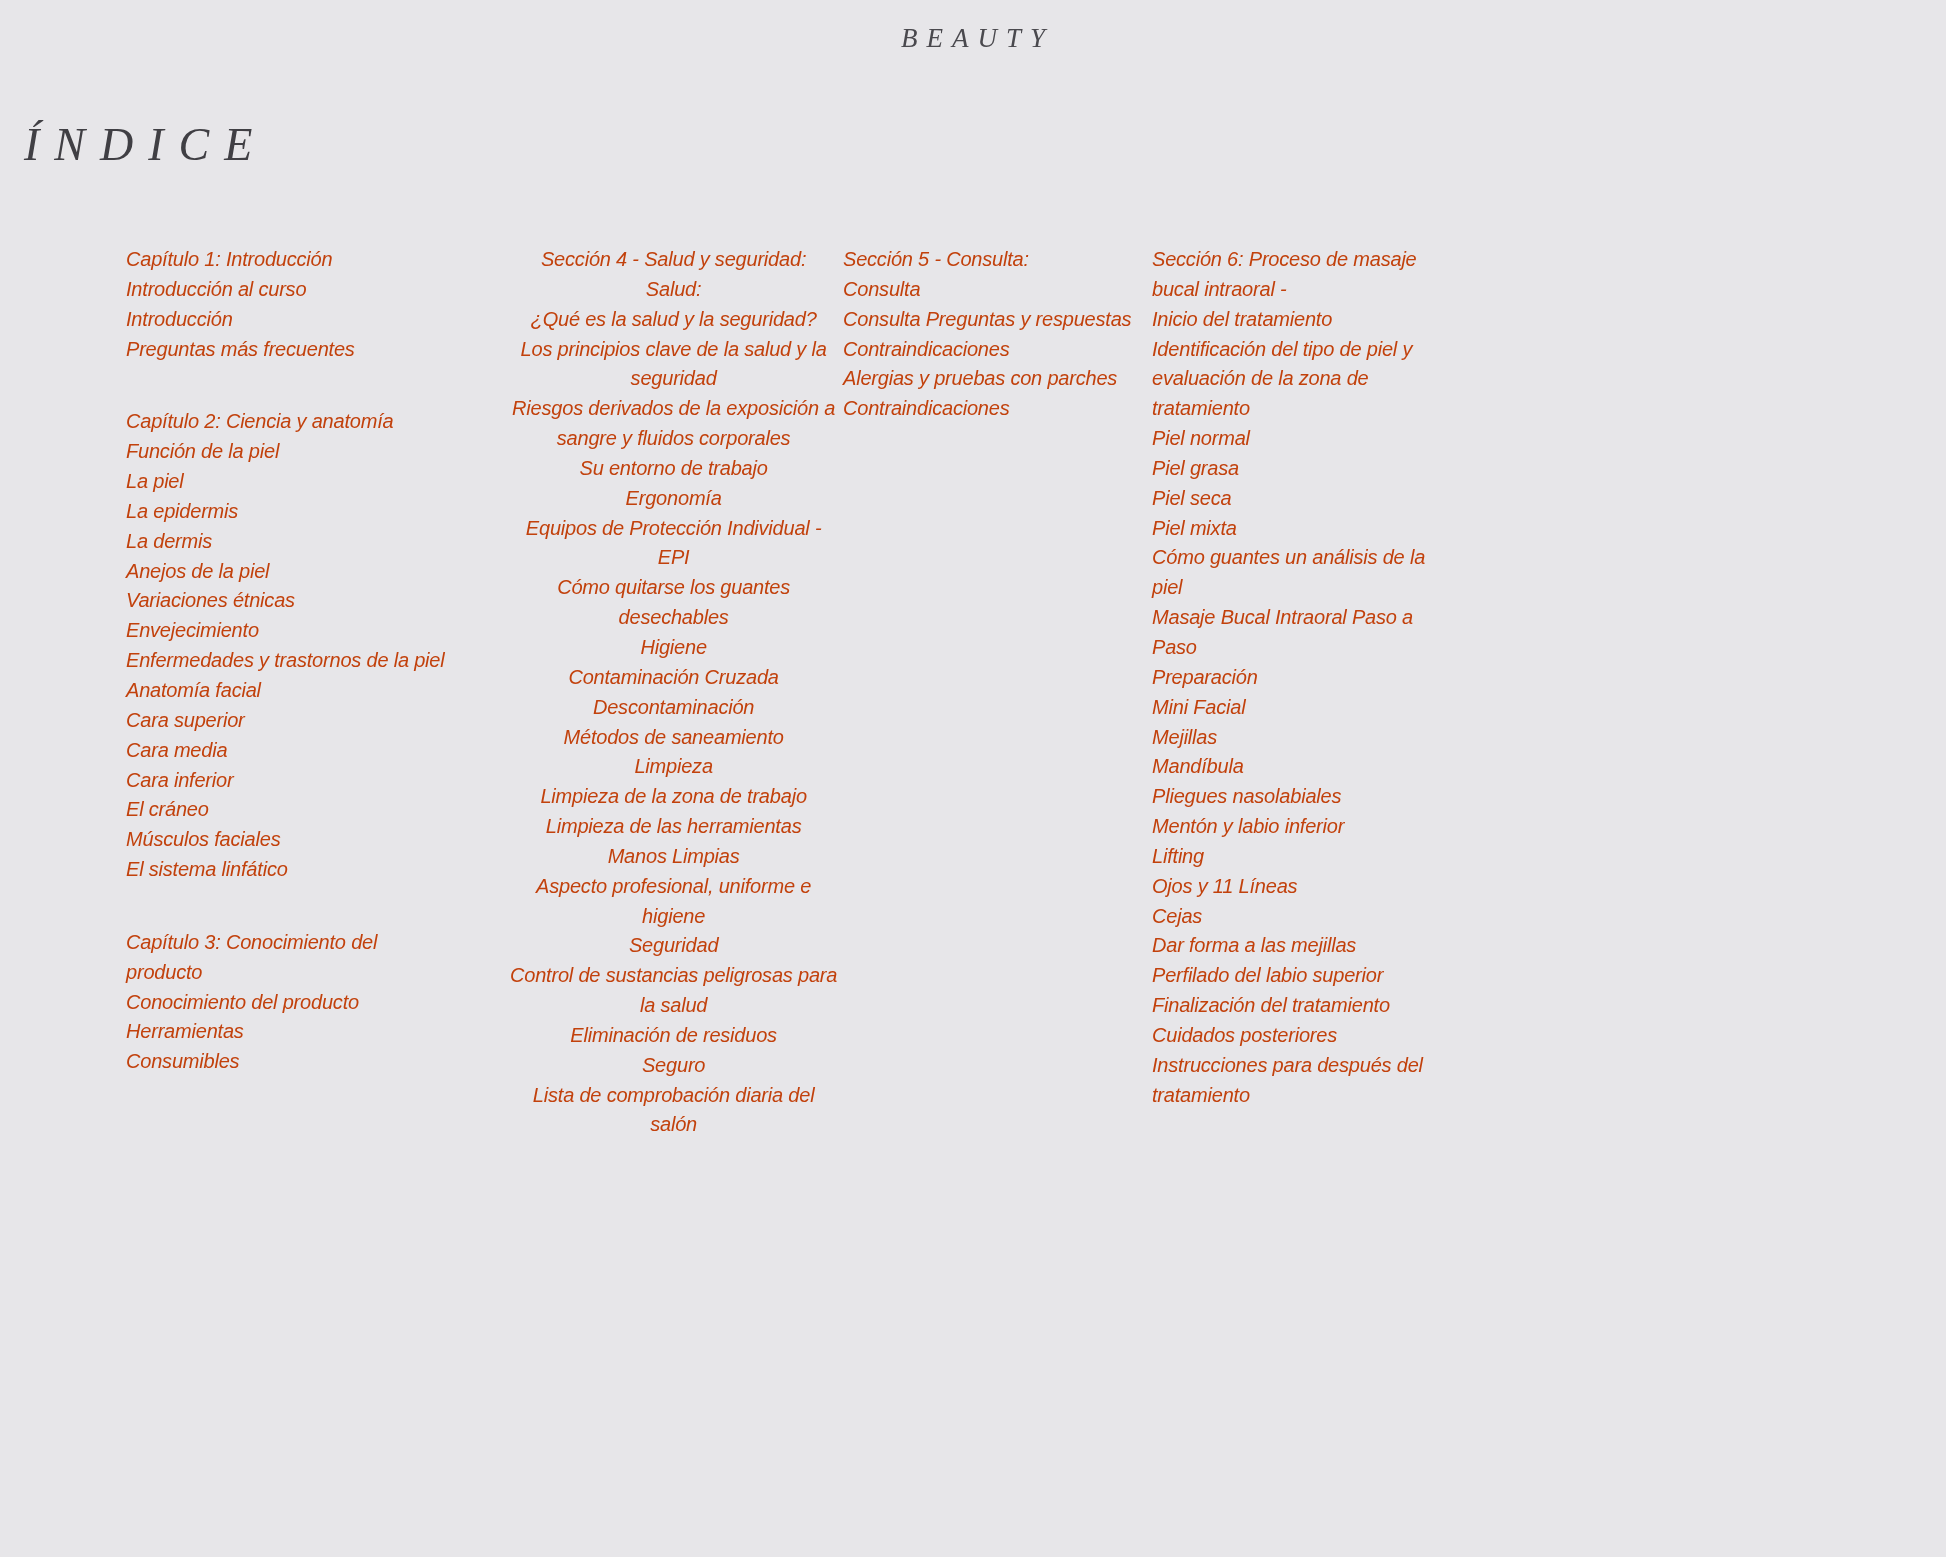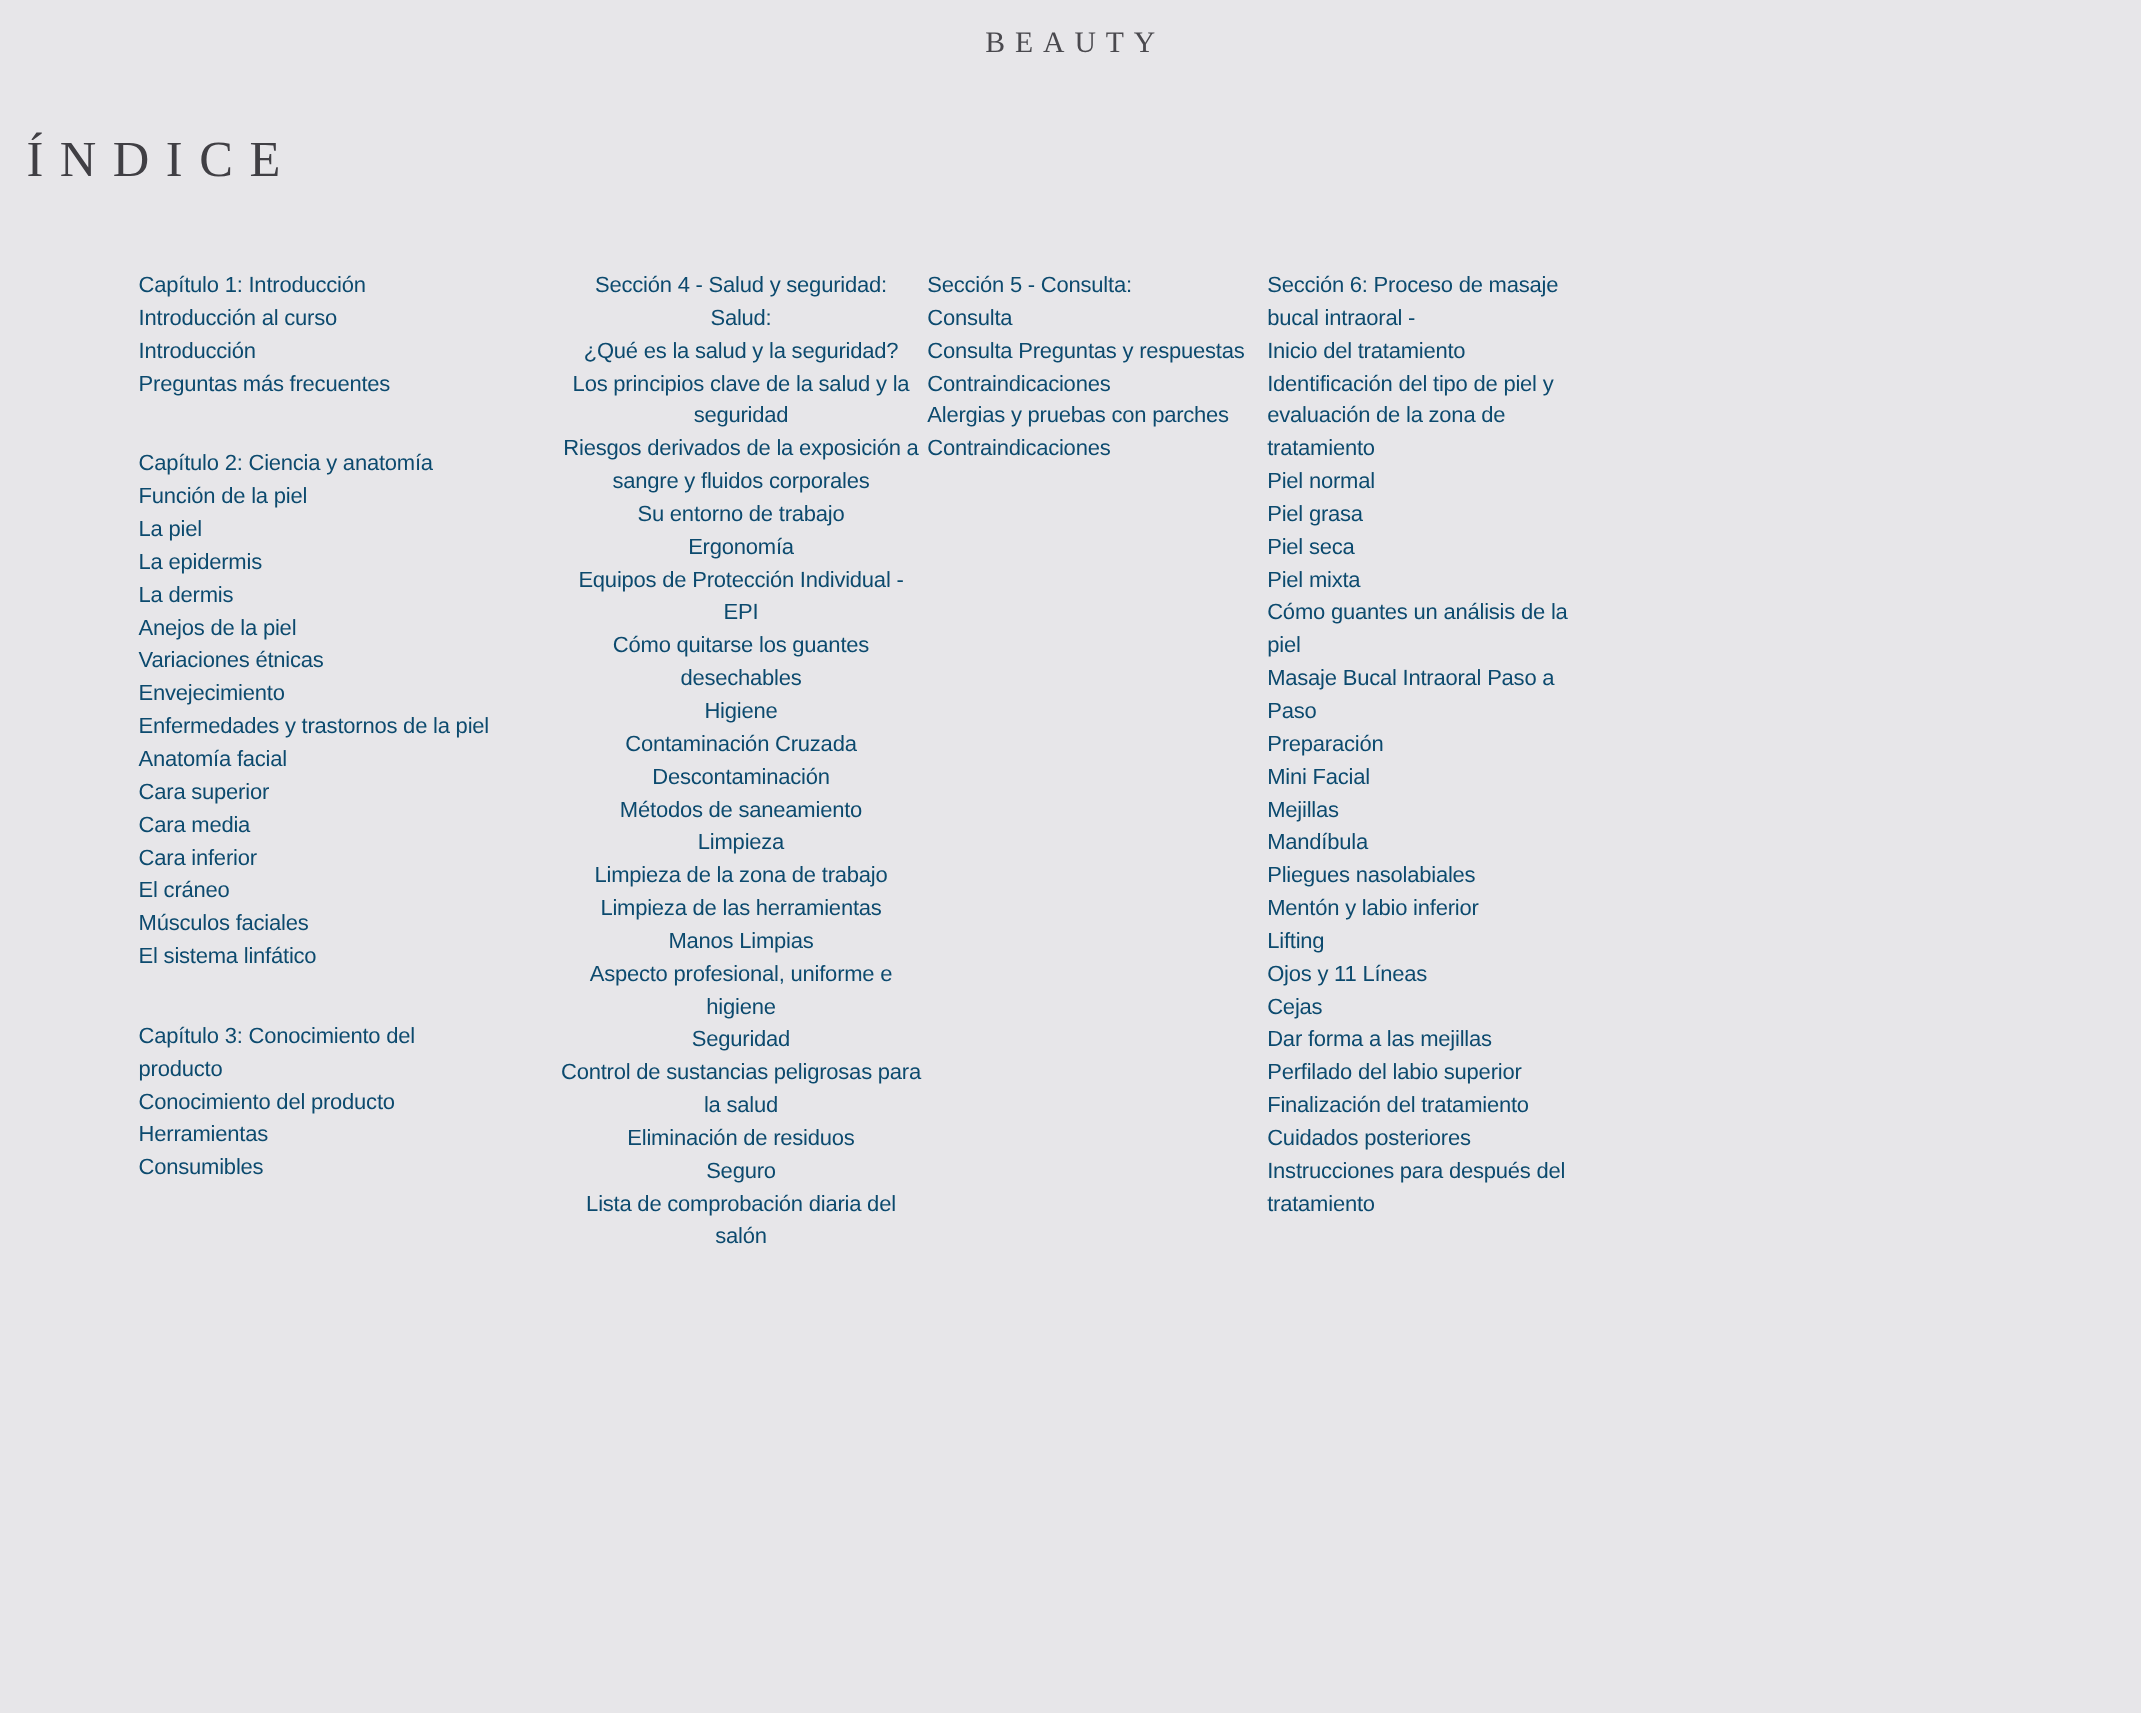--- a/index.html
+++ b/index.html
@@ -7,20 +7,21 @@
     padding: 0;
     background: #e7e6e9;
   }
   .page {
     position: relative;
     width: 1946px;
     height: 1204px;
     background: #e7e6e9;
     overflow: hidden;
     font-family: "Liberation Sans", "DejaVu Sans", sans-serif;
+    font-style: italic;
   }
   .brand {
     position: absolute;
     top: 24px;
     left: 0;
     width: 100%;
     text-align: center;
     font-family: "Liberation Serif", "DejaVu Serif", serif;
     font-size: 27px;
     line-height: 28px;
@@ -43,21 +44,21 @@
     padding-left: 24px;
     color: #403f44;
     box-sizing: border-box;
   }
   .col {
     position: absolute;
     top: 245px;
     font-size: 20px;
     line-height: 29.85px;
     letter-spacing: -0.2px;
-    color: #0c4a6e;
+    color: #c2410c;
   }
   .col-1 { left: 126px; }
   .col-2 { left: 510px; text-align: center; }
   .col-3 { left: 843px; }
   .col-4 { left: 1152px; }
   .group + .group { margin-top: 43px; }
   .line { white-space: nowrap; }
 </style>
 </head>
 <body>

